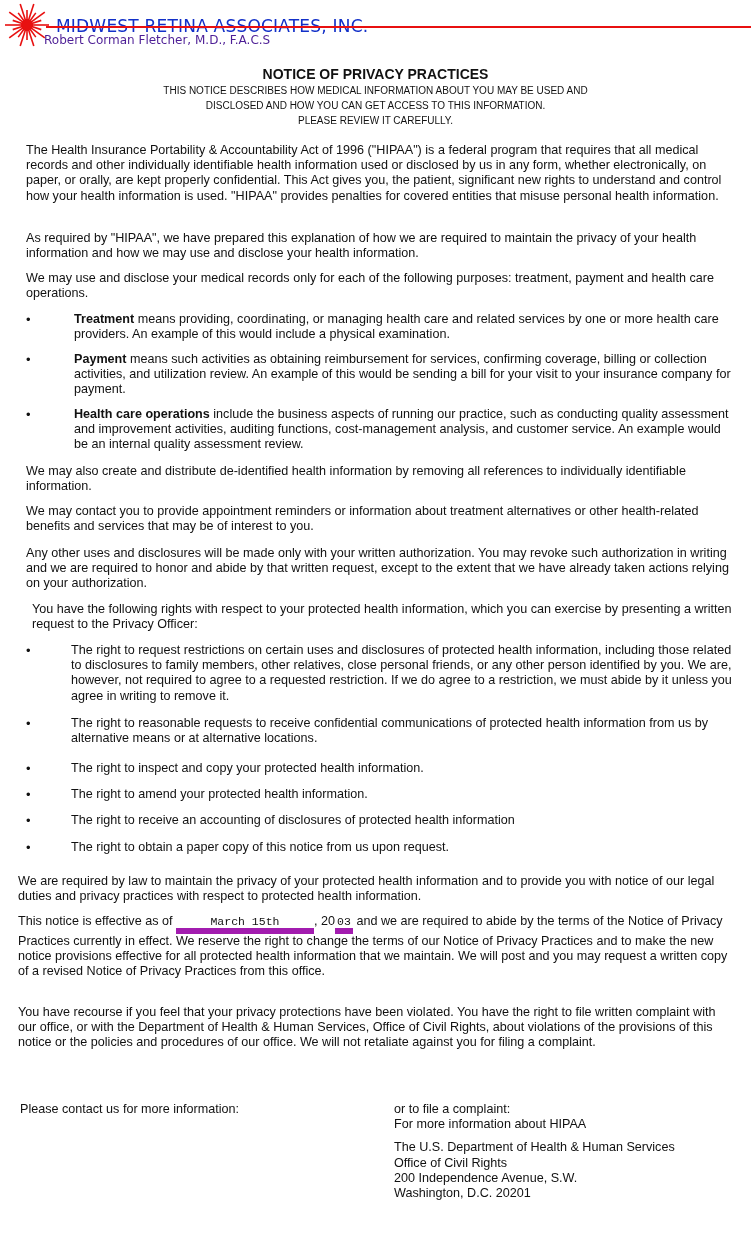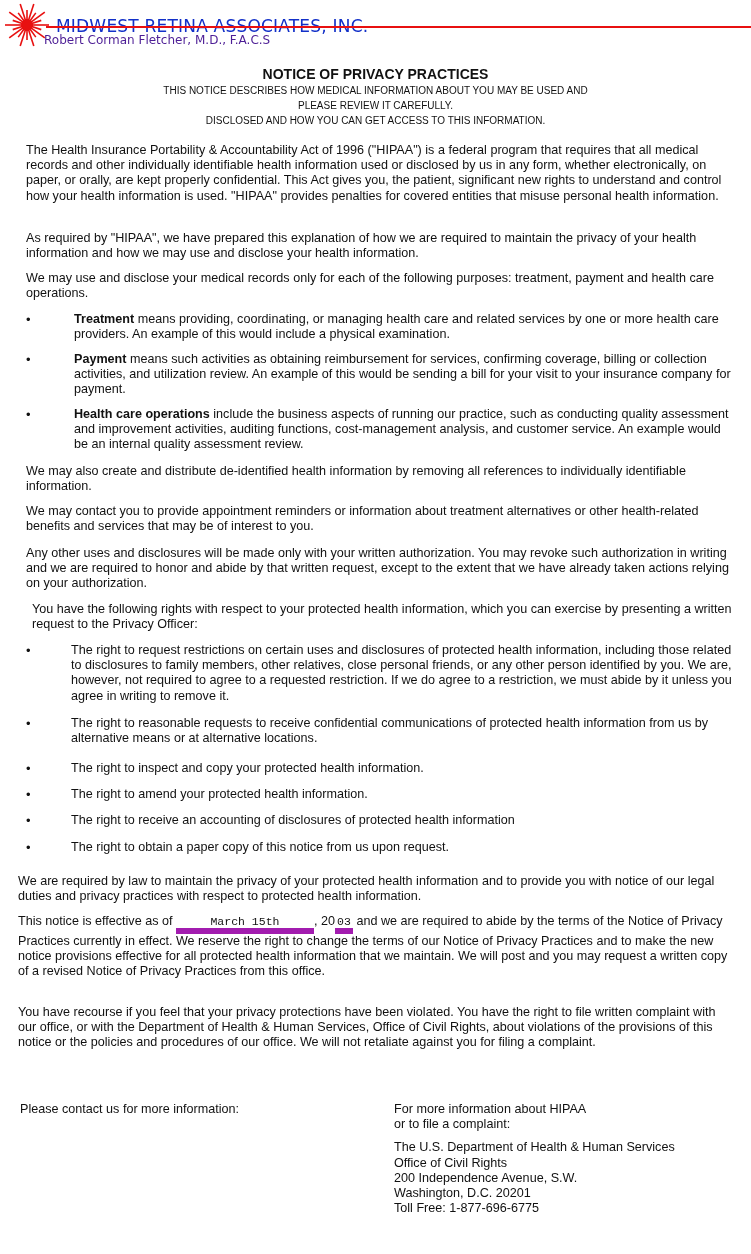--- a/index.html
+++ b/index.html
@@ -61,22 +61,22 @@
     <circle cx="23" cy="23" r="6" fill="#e81010"></circle>
   </svg>
   <div class="org-name">MIDWEST RETINA ASSOCIATES, INC.</div>
   <div class="red-rule"></div>
   <div class="doctor-name">Robert Corman Fletcher, M.D., F.A.C.S</div>
 </div>
 
 <div class="title-block">
   <p class="doc-title">NOTICE OF PRIVACY PRACTICES</p>
   <p class="doc-sub">THIS NOTICE DESCRIBES HOW MEDICAL INFORMATION ABOUT YOU MAY BE USED AND</p>
+  <p class="doc-sub">DISCLOSED AND HOW YOU CAN GET ACCESS TO THIS INFORMATION.</p>
   <p class="doc-sub">PLEASE REVIEW IT CAREFULLY.</p>
-  <p class="doc-sub">DISCLOSED AND HOW YOU CAN GET ACCESS TO THIS INFORMATION.</p>
 </div>
 
 <div class="body-text" style="top:143px;">
   <p>The Health Insurance Portability &amp; Accountability Act of 1996 ("HIPAA") is a federal program that requires that all medical records and other individually identifiable health information used or disclosed by us in any form, whether electronically, on paper, or orally, are kept properly confidential. This Act gives you, the patient, significant new rights to understand and control how  your health information is used. "HIPAA" provides penalties for covered entities that misuse personal health information.</p>
 </div>
 <div class="body-text" style="top:231px;">
   <p>As required by "HIPAA", we have prepared this explanation of how we are required to maintain the privacy of your health information and how we may use and disclose your health information.</p>
 </div>
 <div class="body-text" style="top:271px;">
   <p>We may use and disclose your medical records only for each of the following purposes: treatment, payment and health care operations.</p>
@@ -140,21 +140,20 @@
 <div class="body-text" style="top:914px;left:18px;">
   <p><span>This notice is effective as of </span><span class="fill-blank" style="width:138px;"><span class="fill-in" style="text-decoration:none;">March 15th</span></span><span>, 20</span><span class="fill-blank" style="width:18px;"><span class="fill-in" style="text-decoration:none;">03</span></span><span> and we are required to abide by the terms of the Notice of Privacy Practices currently in effect. We reserve the right to change the terms of our Notice of Privacy Practices and to make the new notice provisions effective for all protected health information that we maintain. We will post and you may request a written copy of a revised Notice of Privacy Practices from this office.</span></p>
 </div>
 
 <div class="body-text" style="top:1005px;left:18px;">
   <p>You have recourse if you feel that your privacy protections have been violated. You have the right to file written complaint with our office, or with the Department of Health &amp; Human Services, Office of Civil Rights, about violations of the provisions of this notice or the policies and procedures of our office. We will not retaliate against you for filing a complaint.</p>
 </div>
 
 <div class="footer-left">Please contact us for more information:</div>
 <div class="footer-right">
+  <p>or to file a complaint:</p>
   <p>For more information about HIPAA</p>
-  <p>or to file a complaint:</p>
   <div style="height:8px;"></div>
   <p>The U.S. Department of Health &amp; Human Services</p>
   <p>Office of Civil Rights</p>
   <p>200 Independence Avenue, S.W.</p>
   <p>Washington, D.C. 20201</p>
-  <p>Toll Free: 1-877-696-6775</p>
 </div>
 
 </body></html>

